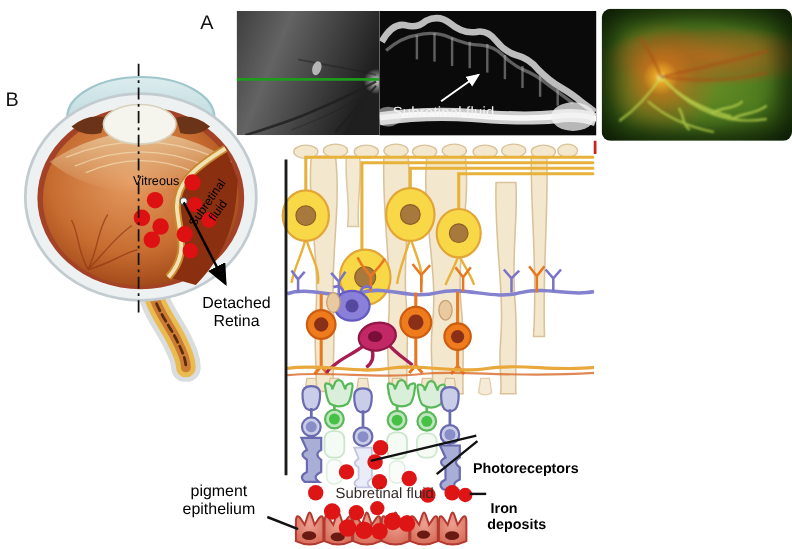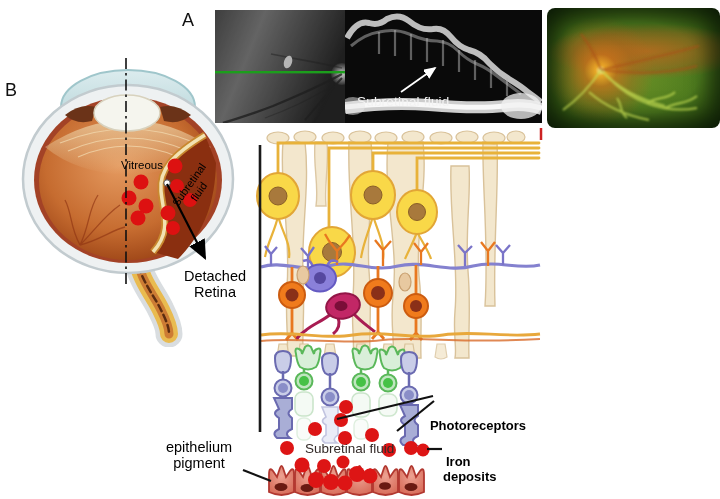--- a/index.html
+++ b/index.html
@@ -435,17 +435,17 @@
 
   <div class="abs lbl ctr bold" style="left:424px;top:383px;width:108px;font-size:13px;margin-top:36px;">
     <span style="display:block;">Photoreceptors</span>
   </div>
   <div class="abs lbl" style="left:305px;top:441px;font-size:13.5px;color:#332a28;">Subretinal fluid</div>
   <div class="abs lbl bold" style="left:446px;top:439px;font-size:13px;margin-top:16px;">
     <span style="display:block;">Iron</span>
     <span style="display:block;margin-left:-3px;">deposits</span>
   </div>
   <div class="abs lbl ctr" style="left:153px;top:439px;width:92px;font-size:14.5px;line-height:1.13;">
+    <span style="display:block;">pigment</span>
     <span style="display:block;">epithelium</span>
-    <span style="display:block;">pigment</span>
   </div>
 
 </div>
 
 </body></html>

